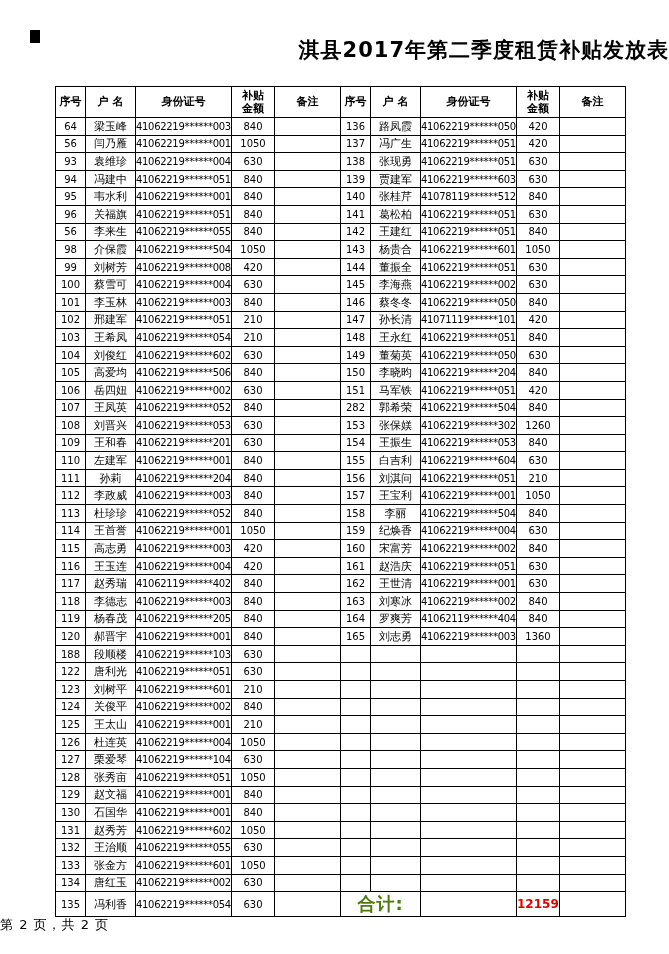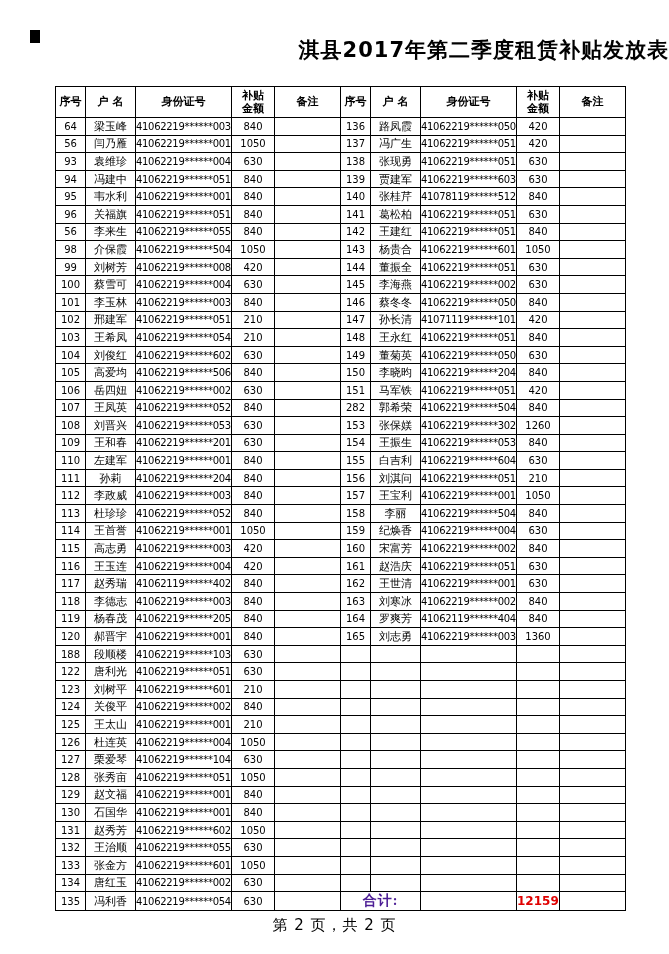--- a/index.html
+++ b/index.html
@@ -50,30 +50,29 @@
   th.hcell {
     font-size:11px; font-weight:bold;
     white-space:pre-line; line-height:1.2;
   }
   td.no-cell   { font-size:10px; }
   td.name-cell { font-size:11px; white-space:nowrap; }
   td.id-cell   { font-size:10px; letter-spacing:-0.3px; white-space:nowrap; }
   td.amt-cell  { font-size:10px; }
   td.note-cell { font-size:10px; }
   td.total-label-cell {
-    color:#4c1d95; font-weight:bold; font-size:14px;
+    color:#4d7c0f; font-weight:bold; font-size:18px;
     letter-spacing:1px;
-    font-family:Liberation Serif, serif;
   }
   td.total-amt-cell {
     color:#e00000; font-weight:bold; font-size:12px;
   }
   .page-footer {
     position:absolute; top:916px; left:0; width:100%;
-    text-align:center; font-size:15px;
+    font-size:13px;
     letter-spacing:1px;
   }
 </style>
 </head>
 <body>
 
 <div class="page">
 
   <div class="corner-artifact"></div>
 

